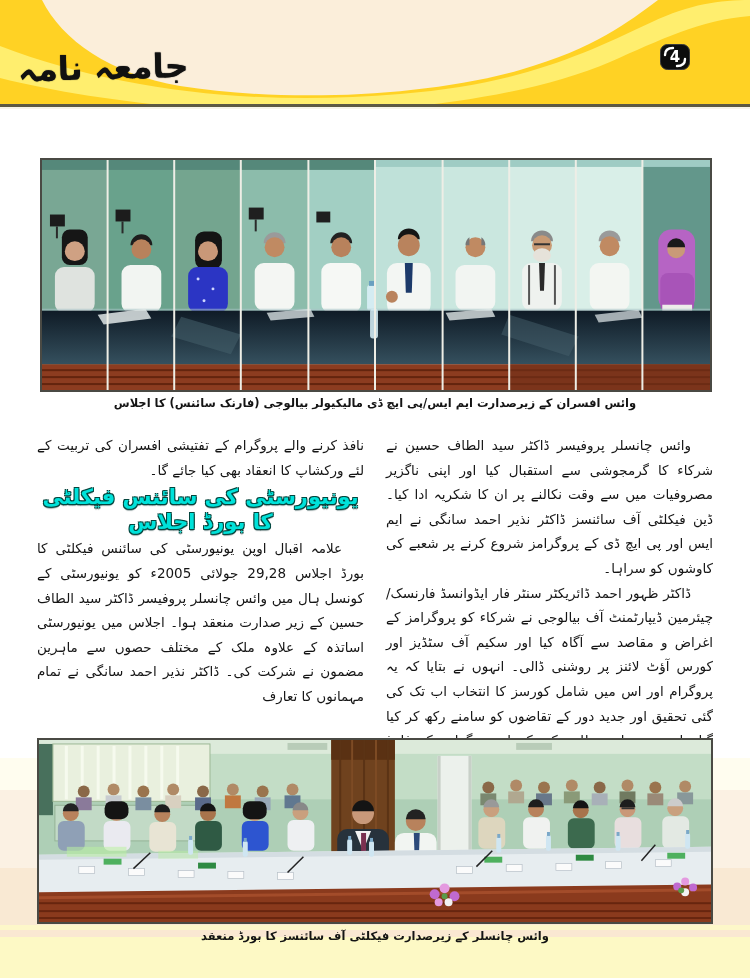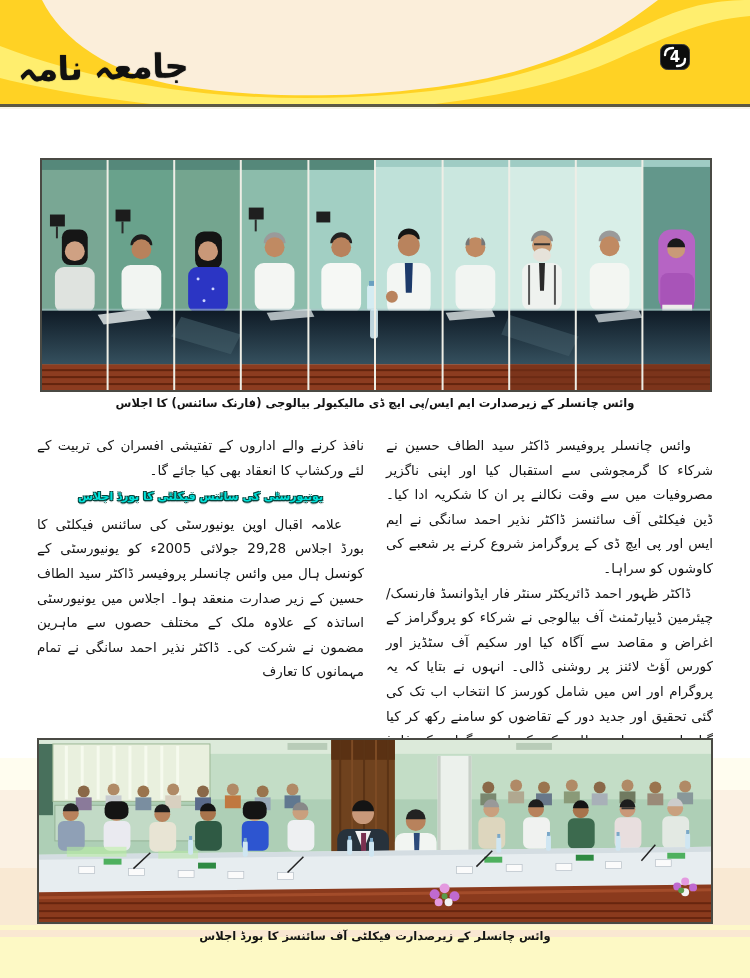--- a/index.html
+++ b/index.html
@@ -36,21 +36,21 @@
   .caption-top{top:396px;}
   .caption-bottom{top:929px;}
 
   
   .columns{position:absolute;left:37px;top:433px;width:676px;height:302px;
            display:flex;direction:rtl;gap:22px;z-index:1;}
   .col{width:327px;direction:rtl;text-align:justify;color:#151515;
        font-size:13.5px;line-height:24.6px;}
   .col p{margin:0;}
   .col p.indent{text-indent:22px;}
-  .sec-heading{margin:3px 0 2px 0;text-align:center;font-size:11px;font-weight:bold;
+  .sec-heading{margin:3px 0 2px 0;text-align:center;font-size:21px;font-weight:bold;
        color:#00e2da;
        text-shadow:1px 1px 0 #04463e,-1px -1px 0 #04463e,1px -1px 0 #04463e,-1px 1px 0 #04463e,0 2px 1px rgba(0,40,40,.45);}
 </style>
 </head>
 <body>
 
 <div class="page">
 
   <div class="header">
     <svg width="750" height="108" viewBox="0 0 750 108" preserveAspectRatio="none">
@@ -182,29 +182,29 @@
       <rect x="132" y="0" width="2" height="232" fill="#eeeee6"></rect>
       <rect x="199" y="0" width="2" height="232" fill="#eeeee6"></rect>
       <rect x="267" y="0" width="2" height="232" fill="#eeeee6"></rect>
       <rect x="334" y="0" width="2" height="232" fill="#eeeee6"></rect>
       <rect x="402" y="0" width="2" height="232" fill="#eeeee6"></rect>
       <rect x="469" y="0" width="2" height="232" fill="#eeeee6"></rect>
       <rect x="536" y="0" width="2" height="232" fill="#eeeee6"></rect>
       <rect x="603" y="0" width="2" height="232" fill="#eeeee6"></rect>
     </svg>
   </div>
-  <div class="caption caption-top">وائس چانسلر کے زیرصدارت ایم ایس/پی ایچ ڈی مالیکیولر بیالوجی (فارنک سائنس) کا اجلاس</div>
+  <div class="caption caption-top">وائس افسران کے زیرصدارت ایم ایس/پی ایچ ڈی مالیکیولر بیالوجی (فارنک سائنس) کا اجلاس</div>
 
   <div class="columns">
     <div class="col">
       <p class="indent">وائس چانسلر پروفیسر ڈاکٹر سید الطاف حسین نے شرکاء کا گرمجوشی سے استقبال کیا اور اپنی ناگزیر مصروفیات میں سے وقت نکالنے پر ان کا شکریہ ادا کیا۔ ڈین فیکلٹی آف سائنسز ڈاکٹر نذیر احمد سانگی نے ایم ایس اور پی ایچ ڈی کے پروگرامز شروع کرنے پر شعبے کی کاوشوں کو سراہا۔</p>
       <p class="indent">ڈاکٹر ظہور احمد ڈائریکٹر سنٹر فار ایڈوانسڈ فارنسک/چیئرمین ڈیپارٹمنٹ آف بیالوجی نے شرکاء کو پروگرامز کے اغراض و مقاصد سے آگاہ کیا اور سکیم آف سٹڈیز اور کورس آؤٹ لائنز پر روشنی ڈالی۔ انہوں نے بتایا کہ یہ پروگرام اور اس میں شامل کورسز کا انتخاب اب تک کی گئی تحقیق اور جدید دور کے تقاضوں کو سامنے رکھ کر کیا گیا۔ انہوں نے امید ظاہر کی کہ ان پروگرامز کے فارغ التحصیلان اور جینیاتی ٹیکنالوجی کے ماہرین ایسے قانونی مقدمات کو حل کرنے کے لئے کارگر ثابت ہوں گے۔ جن کے ثبوت حیاتیاتی تجربے کے عین مطابق درکار ہوں۔ انہوں نے مزید بتایا کہ قانون</p>
     </div>
     <div class="col">
-      <p>نافذ کرنے والے اداروں کے تفتیشی افسران کی تربیت کے لئے ورکشاپ کا انعقاد بھی کیا جائے گا۔</p>
+      <p>نافذ کرنے والے پروگرام کے تفتیشی افسران کی تربیت کے لئے ورکشاپ کا انعقاد بھی کیا جائے گا۔</p>
       <h2 class="sec-heading">یونیورسٹی کی سائنس فیکلٹی کا بورڈ اجلاس</h2>
       <p class="indent">علامہ اقبال اوپن یونیورسٹی کی سائنس فیکلٹی کا بورڈ اجلاس 29,28 جولائی 2005ء کو یونیورسٹی کے کونسل ہال میں وائس چانسلر پروفیسر ڈاکٹر سید الطاف حسین کے زیر صدارت منعقد ہوا۔ اجلاس میں یونیورسٹی اساتذہ کے علاوہ ملک کے مختلف حصوں سے ماہرین مضمون نے شرکت کی۔ ڈاکٹر نذیر احمد سانگی نے تمام مہمانوں کا تعارف</p>
     </div>
   </div>
 
   <div class="photo photo-bottom">
     <svg width="672" height="182" viewBox="0 0 676 184" preserveAspectRatio="none">
 
       <rect x="0" y="0" width="676" height="150" fill="#aecfb6"></rect>
       <rect x="0" y="0" width="676" height="60" fill="#c3ddc6"></rect>
@@ -382,15 +382,15 @@
       </g>
       <g>
         <circle cx="642" cy="148" r="4" fill="#c06ad0"></circle>
           <circle cx="650" cy="143" r="4" fill="#e49ae0"></circle>
         <circle cx="658" cy="149" r="4" fill="#c06ad0"></circle>
           <circle cx="650" cy="154" r="4" fill="#f2f2f2"></circle>
         <circle cx="646" cy="152" r="3" fill="#5a9a4a"></circle>
       </g>
     </svg>
   </div>
-  <div class="caption caption-bottom">وائس چانسلر کے زیرصدارت فیکلٹی آف سائنسز کا بورڈ اجلاس</div>
+  <div class="caption caption-bottom">وائس چانسلر کے زیرصدارت فیکلٹی آف سائنسز کا بورڈ منعقد</div>
 
 </div>
 
 </body></html>

